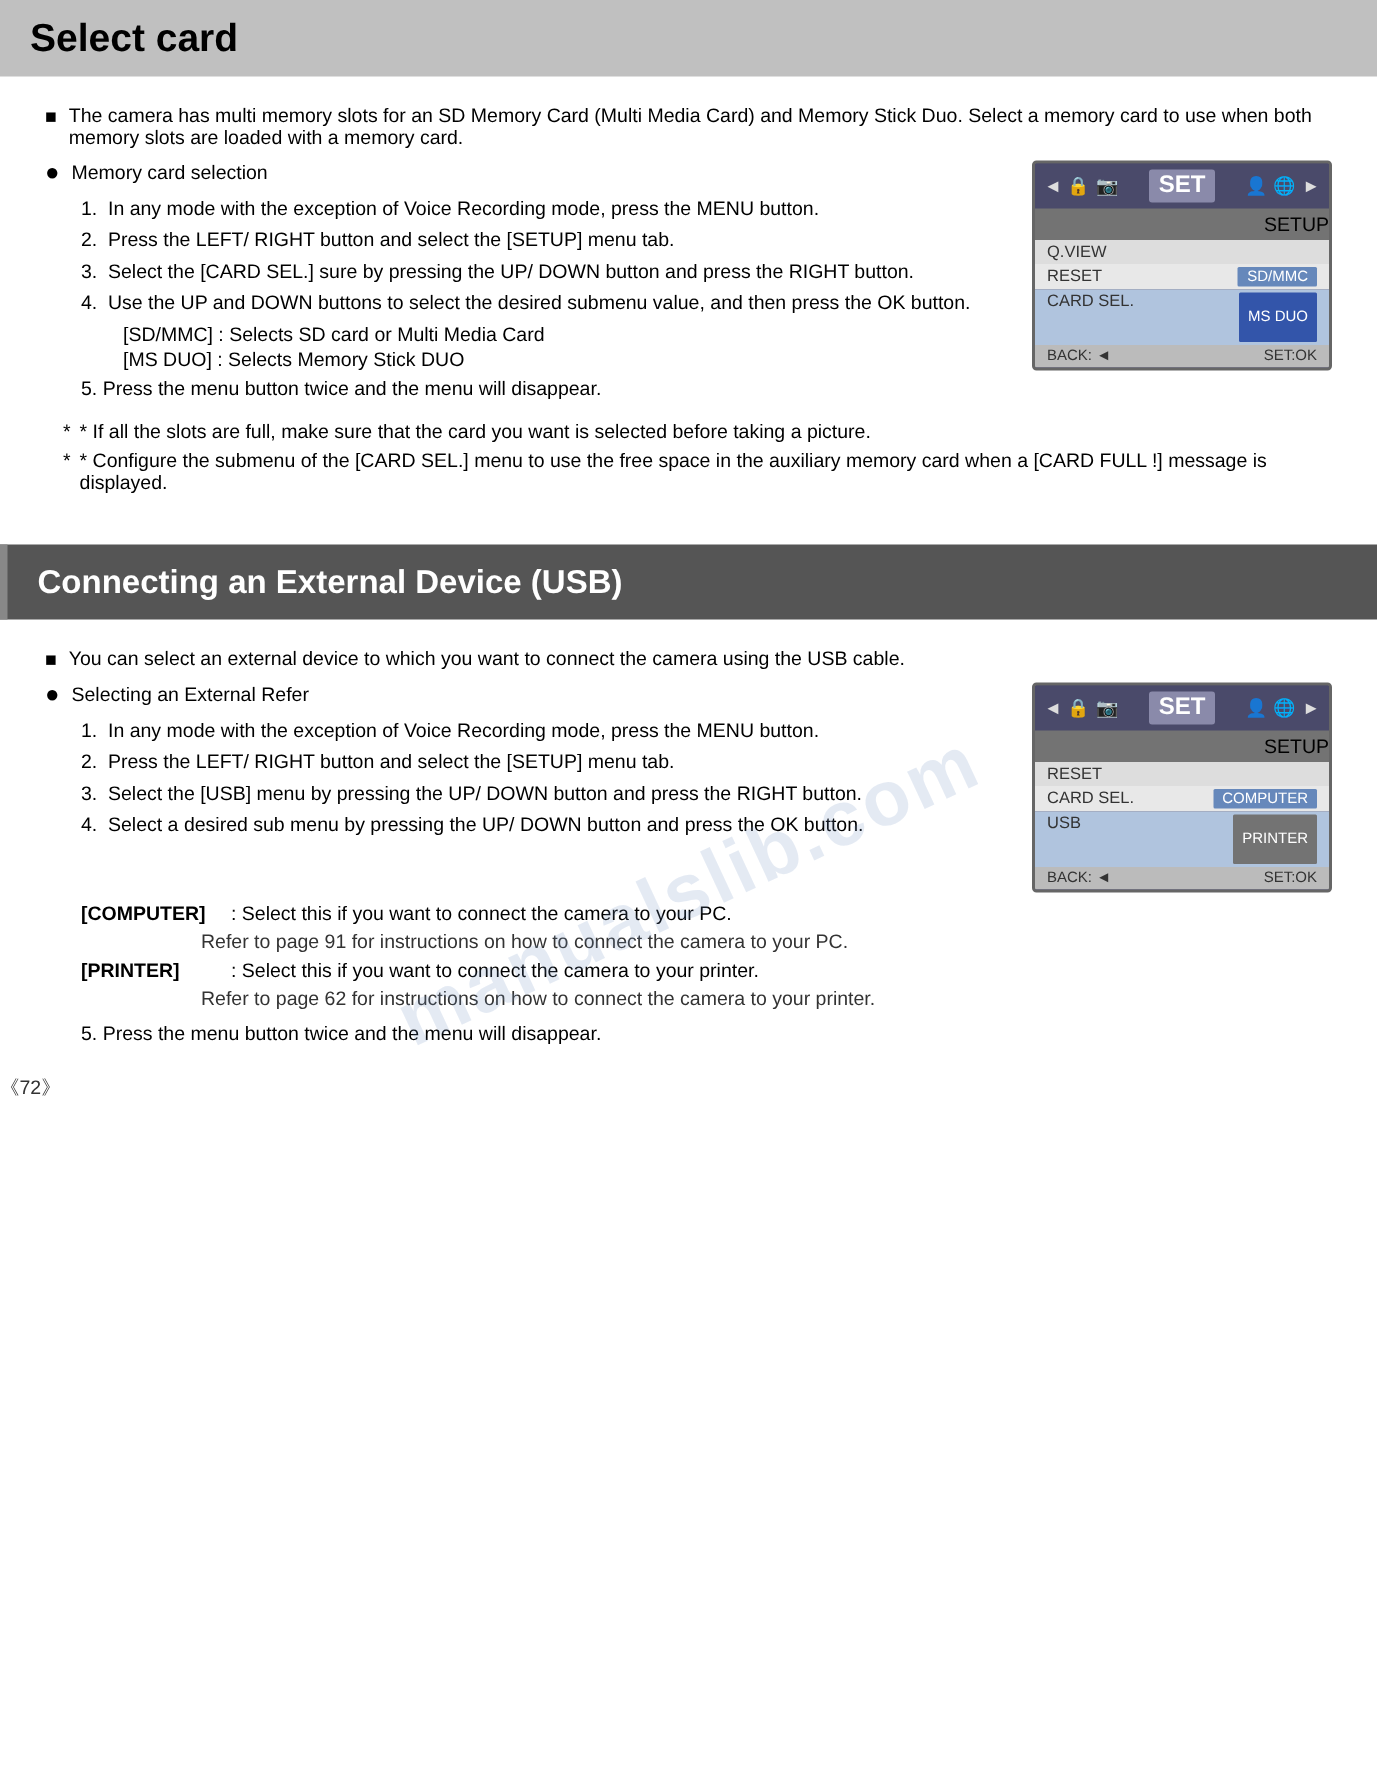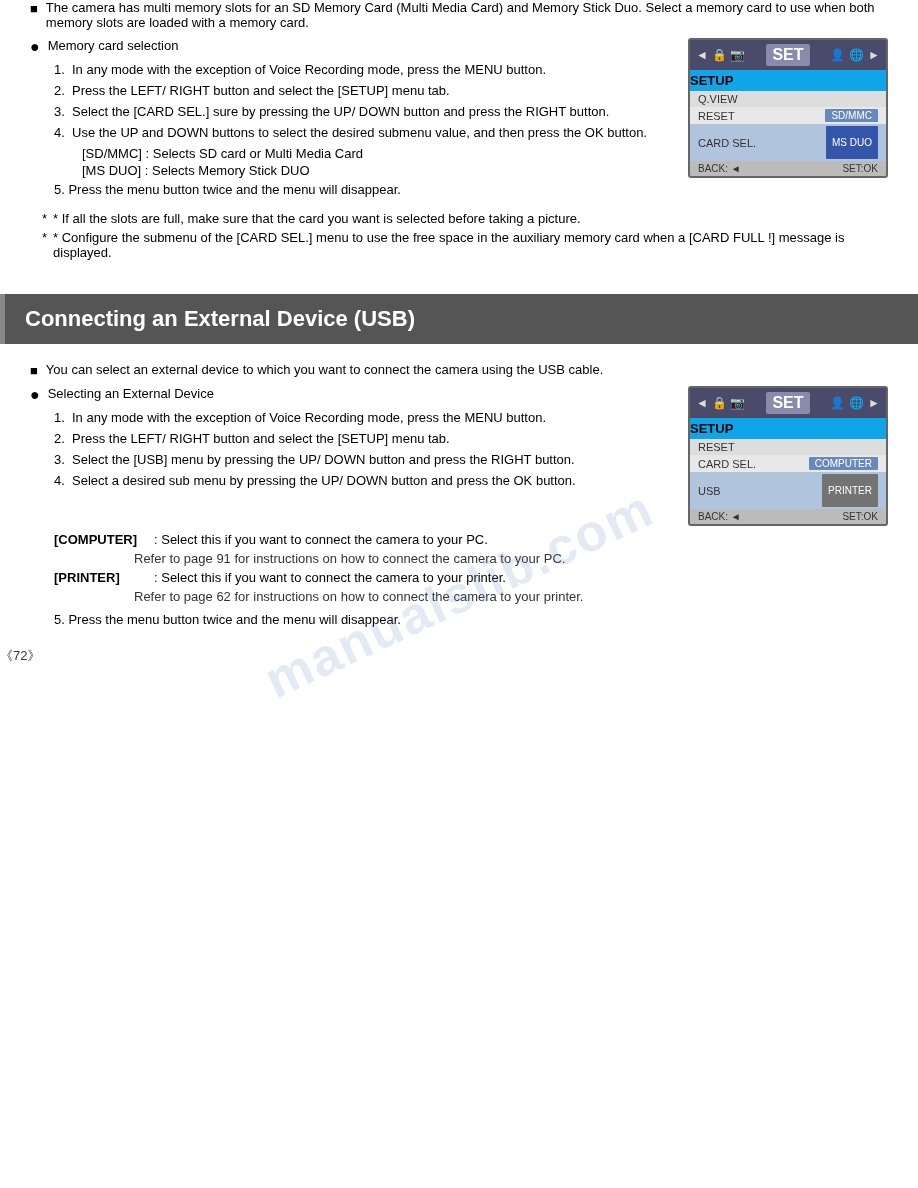--- a/index.html
+++ b/index.html
@@ -162,30 +162,29 @@
     }
     .cam-set-btn {
       background: #8a8aaa;
       color: #fff;
       font-weight: bold;
       font-size: 16px;
       padding: 2px 6px;
       border-radius: 2px;
     }
     .camera-ui-header {
-      background: #0ea5e9;
+      background: #737373;
       color: #000;
-      text-align: left;
-      font-weight: bold;
+      text-align: right;
+      font-weight: normal;
       font-size: 13px;
       padding: 3px 0;
     }
     .camera-ui-row {
       display: flex;
-      align-items: center;
       padding: 2px 8px;
       background: #ddd;
       font-size: 11px;
     }
     .camera-ui-row:nth-child(even) {
       background: #e8e8e8;
     }
     .camera-ui-row .label {
       flex: 1;
       color: #333;
@@ -243,20 +242,23 @@
   </style>
 </head>
 <body>
 
 <div class="page">
 
   <div class="watermark">
     <span>manualslib.com</span>
   </div>
 
+  <div class="section-title-bar">
+    <h1>Select card</h1>
+  </div>
 
   <div class="content-area">
 
     <div class="bullet-square">
       <span class="bullet-sym">■</span>
       <span>The camera has multi memory slots for an SD Memory Card (Multi Media Card) and Memory Stick Duo. Select a memory card to use when both memory slots are loaded with a memory card.</span>
     </div>
 
     <div class="two-col">
       <div class="two-col-left">
@@ -356,21 +358,21 @@
 
     <div class="bullet-square">
       <span class="bullet-sym">■</span>
       <span>You can select an external device to which you want to connect the camera using the USB cable.</span>
     </div>
 
     <div class="two-col">
       <div class="two-col-left">
         <div class="bullet-circle">
           <span class="bullet-sym">●</span>
-          <span>Selecting an External Device</span>
+          <span>Selecting an External Refer</span>
         </div>
 
         <div class="numbered-list">
           <div class="numbered-item">
             <span class="num">1.</span>
             <span class="text">In any mode with the exception of Voice Recording mode, press the MENU button.</span>
           </div>
           <div class="numbered-item">
             <span class="num">2.</span>
             <span class="text">Press the LEFT/ RIGHT button and select the [SETUP] menu tab.</span>

